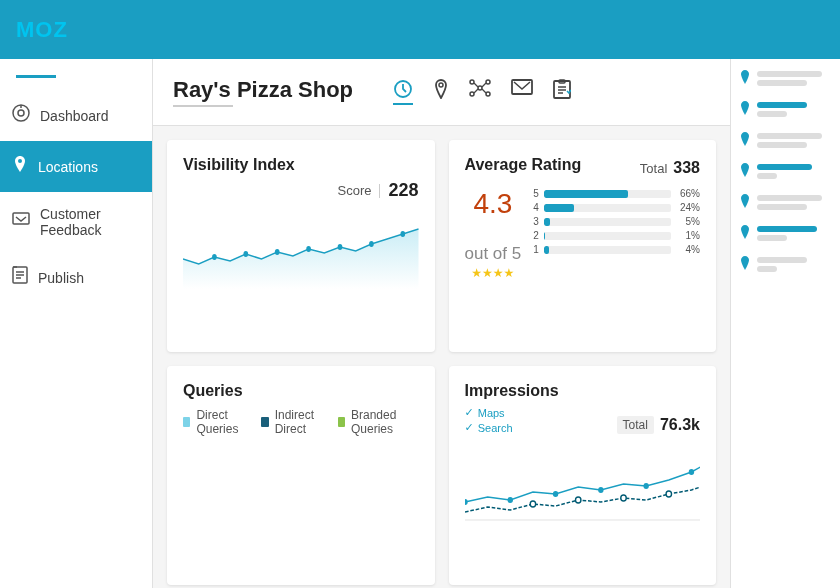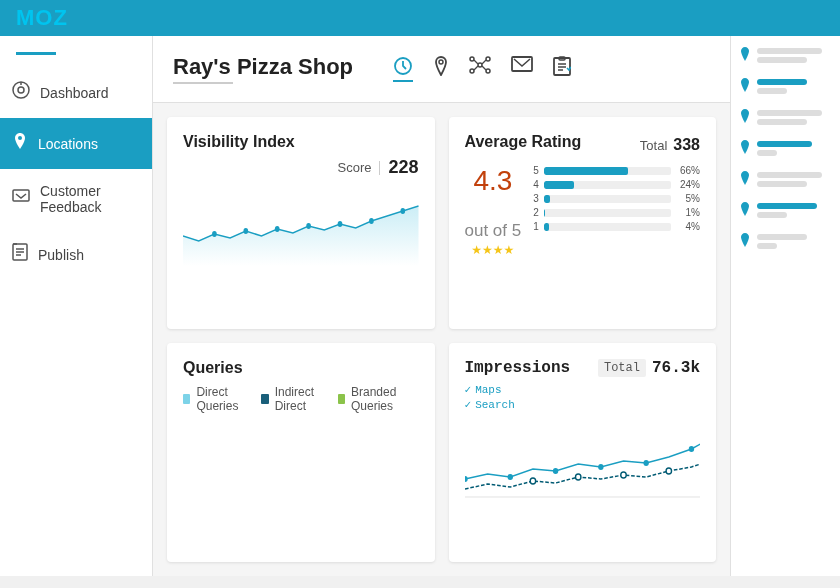--- a/index.html
+++ b/index.html
@@ -1,19 +1,19 @@
 <!DOCTYPE html>
 <html><head>
   <meta charset="utf-8">
   <style>
     * { box-sizing: border-box; margin: 0; padding: 0; }
     body { font-family: Arial, sans-serif; background: #f0f0f0; width: 840px; height: 588px; overflow: hidden; }
 
     
-    .header { background: #1a9ec2; height: 36px; display: flex; align-items: center; padding: 8px 16px; }
+    .header { background: #1a9ec2; height: 59px; display: flex; align-items: center; padding: 8px 16px; }
     .moz-logo { color: white; font-weight: bold; font-size: 22px; letter-spacing: 1px; }
     .moz-logo span { color: #00c4ef; }
 
     
     .layout { display: flex; height: 540px; }
 
     
     .sidebar { width: 153px; background: white; border-right: 1px solid #e0e0e0; padding-top: 8px; flex-shrink: 0; }
     .sidebar-divider { width: 40px; height: 3px; background: #1a9ec2; margin: 8px 16px 12px; }
     .sidebar-item { display: flex; align-items: center; padding: 14px 12px; cursor: pointer; color: #444; font-size: 14px; gap: 10px; }
@@ -60,21 +60,21 @@
 
     
     .queries-body { display: flex; align-items: center; gap: 20px; margin-top: 8px; }
     .donut-wrap { position: relative; width: 100px; height: 100px; flex-shrink: 0; }
     .donut-label { position: absolute; top: 50%; left: 50%; transform: translate(-50%, -50%); font-size: 14px; font-weight: bold; color: #222; }
     .legend { display: flex; flex-direction: row; gap: 8px; font-size: 12px; color: #555; }
     .legend-item { display: flex; align-items: center; gap: 6px; }
     .legend-dot { width: 10px; height: 10px; border-radius: 1px; }
 
     
-    .impressions-header { display: flex; align-items: flex-start; justify-content: space-between; font-family: Liberation Mono, monospace; }
+    .impressions-header { display: flex; align-items: flex-end; justify-content: space-between; }
     .impr-badges { display: flex; flex-direction: column; gap: 2px; }
     .impr-badge { display: flex; align-items: center; gap: 4px; font-size: 11px; color: #1a9ec2; }
     .impr-total { display: flex; align-items: center; gap: 6px; }
     .impr-total-label { font-size: 12px; background: #f0f0f0; padding: 2px 6px; border-radius: 2px; color: #555; }
     .impr-total-value { font-size: 16px; font-weight: bold; color: #222; }
     .impr-chart { height: 80px; margin-top: 8px; }
 
     
     .right-sidebar { width: 110px; background: white; border-left: 1px solid #e0e0e0; padding: 10px 8px; display: flex; flex-direction: column; gap: 12px; overflow: hidden; }
     .rs-item { display: flex; align-items: center; gap: 6px; }

